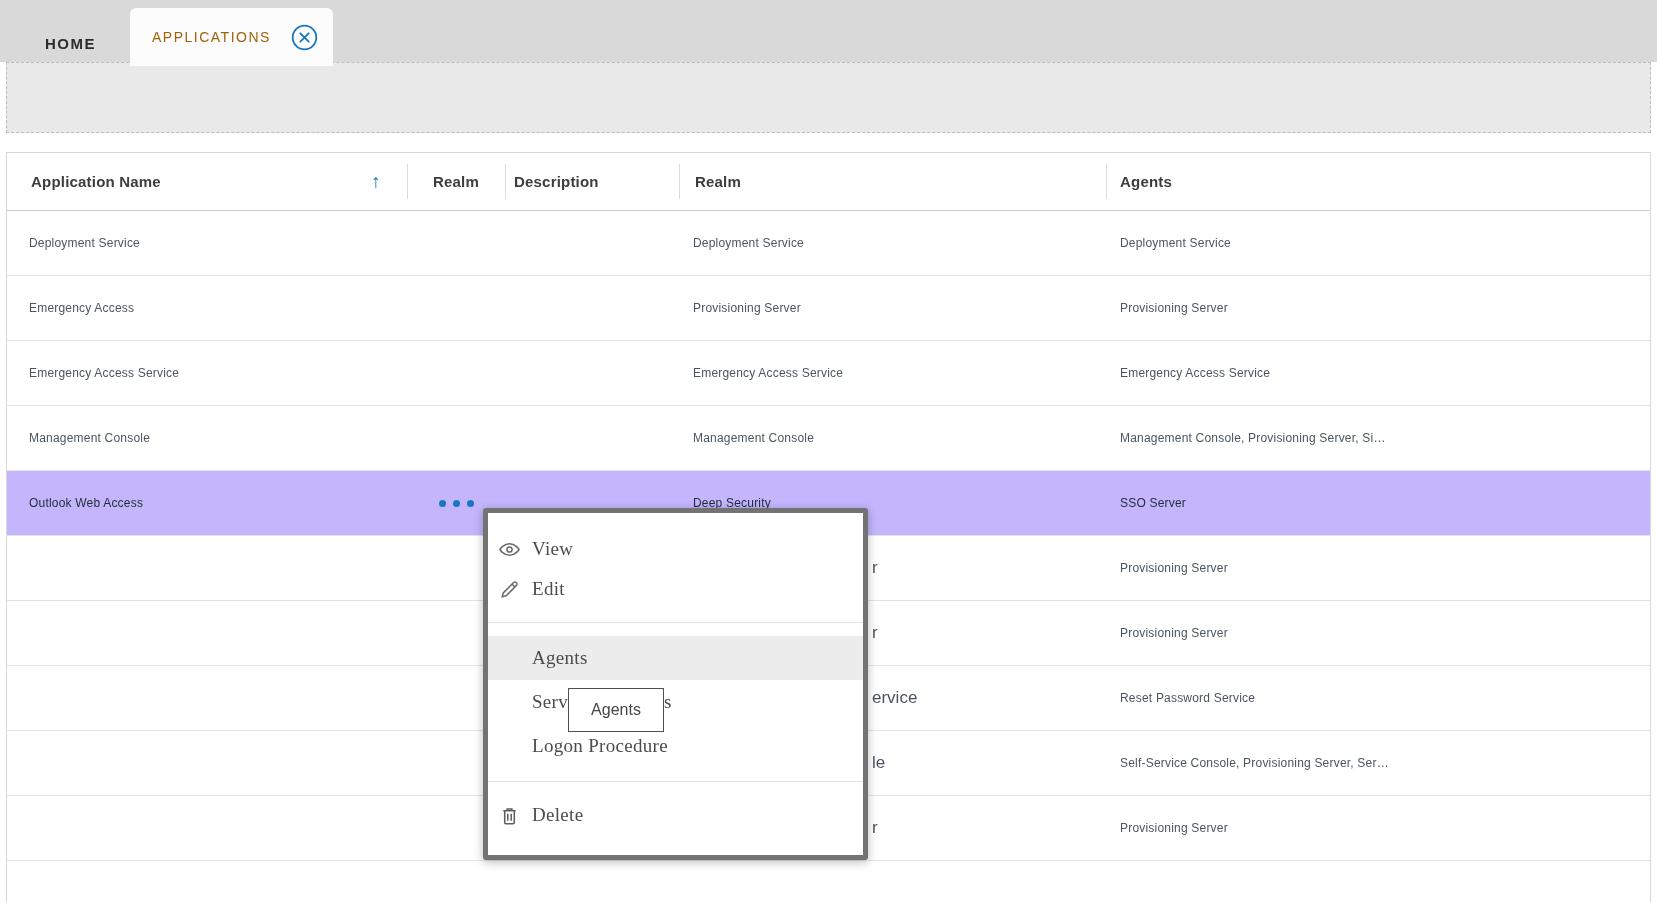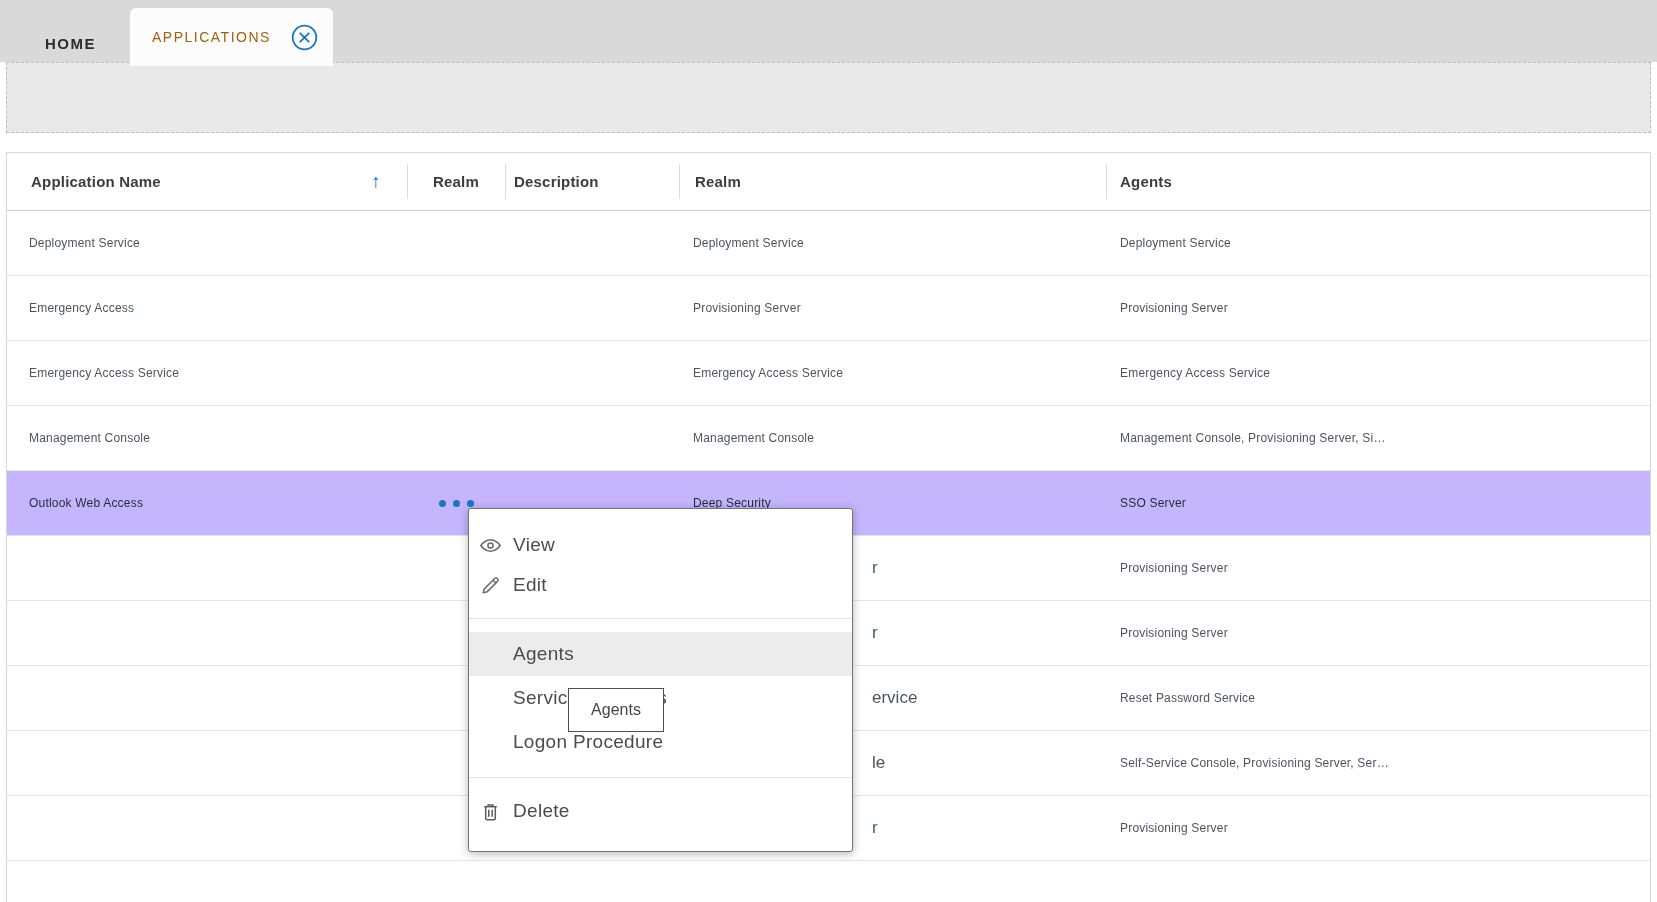--- a/index.html
+++ b/index.html
@@ -55,23 +55,23 @@
   .cell-realm { padding-left:14px; }
   .cell-agents{ padding-left:14px; }
   .realm-fragment { position:absolute; left:865px; top:0; bottom:0; display:flex;
                     align-items:center; font-size:17px; color:#4a5560; }
 
   .dots-btn { display:flex; align-items:center; gap:7px; cursor:pointer;
               padding:6px 4px; }
   .dots-btn .dot { width:7px; height:7px; border-radius:50%; background:#1878be; }
 
   
-  .ctx-menu { position:absolute; left:468px; top:508px; width:385px; z-index:100;
-              background:#fff; border:1px solid #737373; border-radius:3px;
-              box-shadow:0 2px 10px rgba(0,0,0,0.28); padding:16px 0 20px 0; }
+  .ctx-menu { position:absolute; left:483px; top:508px; width:385px; z-index:100;
+              background:#fff; border:5px solid #737373; border-radius:3px;
+              box-shadow:0 2px 10px rgba(0,0,0,0.28); padding:16px 0 20px 0;font-family:Liberation Serif, serif; }
   .ctx-item { display:flex; align-items:center; height:40px; padding:0 12px 0 10px;
               font-size:19px; color:#4c4c4c; letter-spacing:0.3px; cursor:pointer; }
   .ctx-item .ctx-icon { width:23px; height:23px; margin-right:11px; display:flex;
                         align-items:center; justify-content:center; }
   .ctx-item.no-icon { padding-left:44px; height:44px; }
   .ctx-item.hovered { background:#ececec; }
   .ctx-sep { height:1px; background:#e2e2e2; margin:13px 0; }
 
   
   .tooltip { position:absolute; left:568px; top:688px; width:96px; height:44px;

